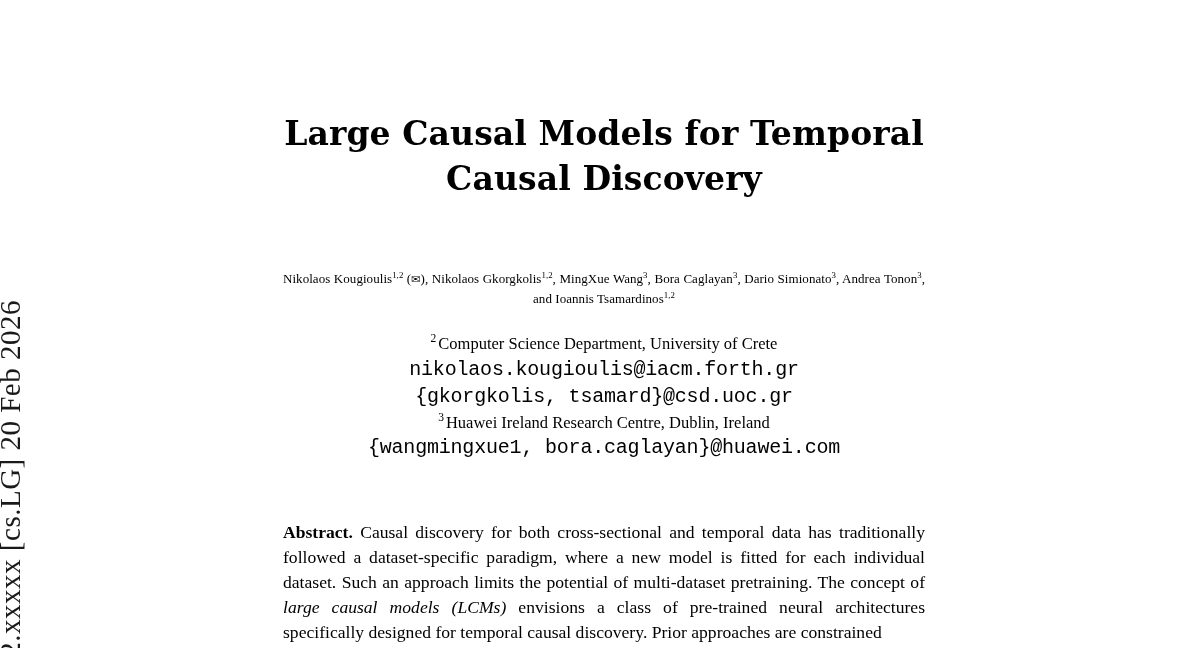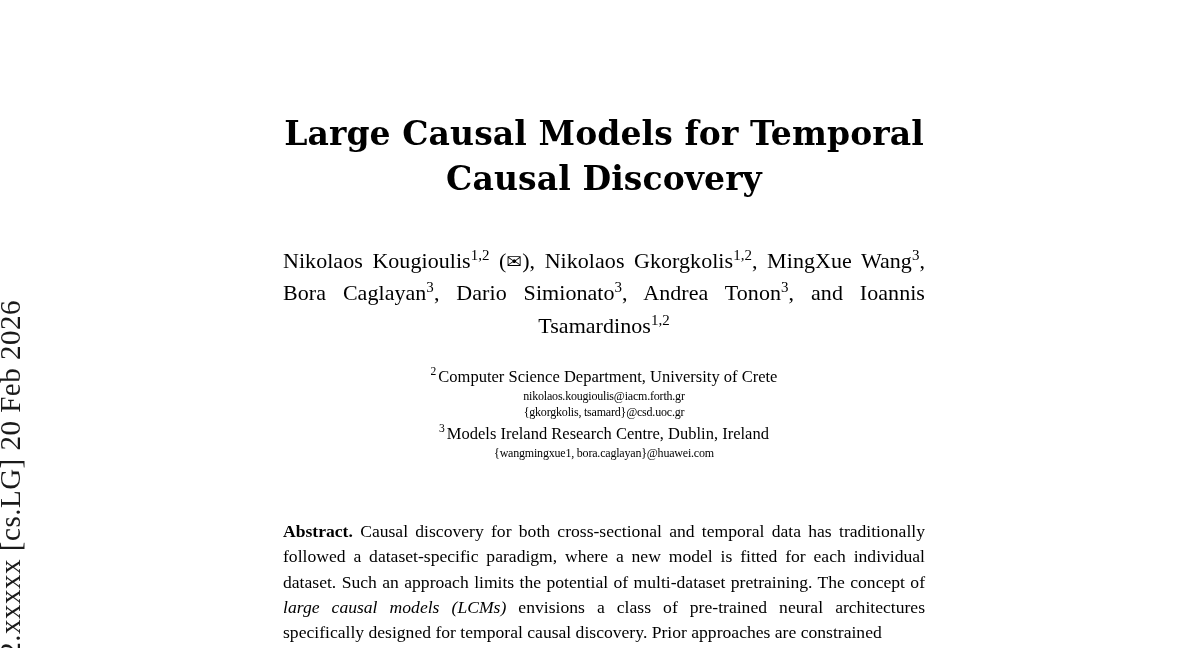--- a/index.html
+++ b/index.html
@@ -49,22 +49,22 @@
     margin-top: 112px;
     font-family: "DejaVu Serif", serif;
     font-weight: bold;
     font-size: 33px;
     line-height: 1.35;
     text-align: center;
     letter-spacing: 0.1px;
   }
 
   .authors {
-    margin-top: 44px;
-    font-size: 22px;
+    margin-top: 68px;
+    font-size: 13px;
     line-height: 1.45;
     text-align: justify;
     text-align-last: center;
     letter-spacing: 0.05px;
   }
   .authors sup { font-size: 0.68em; }
 
   .envelope {
     font-family: "DejaVu Sans", sans-serif;
     font-size: 0.85em;
@@ -75,22 +75,22 @@
     text-align: center;
     font-size: 16.5px;
     line-height: 1.37;
   }
   .affils .aff-line sup {
     font-size: 0.7em;
     vertical-align: super;
     padding-right: 2px;
   }
   .mono {
-    font-family: Liberation Serif, serif;
-    font-size: 12px;
+    font-family: Liberation Mono, monospace;
+    font-size: 20px;
     letter-spacing: -0.2px;
   }
 
   .abstract {
     margin-top: 58px;
     font-size: 17.6px;
     line-height: 1.43;
     text-align: justify;
     hyphens: auto;
   }
@@ -118,21 +118,21 @@
       <span>Bora Caglayan</span><sup>3</sup>,
       <span>Dario Simionato</span><sup>3</sup>,
       <span>Andrea Tonon</span><sup>3</sup>,
       and <span>Ioannis Tsamardinos</span><sup>1,2</sup>
     </div>
 
     <div class="affils">
       <div class="aff-line"><sup>2</sup><span>Computer Science Department, University of Crete</span></div>
       <div class="mono">nikolaos.kougioulis@iacm.forth.gr</div>
       <div class="mono">{gkorgkolis, tsamard}@csd.uoc.gr</div>
-      <div class="aff-line"><sup>3</sup><span>Models Ireland Research Centre, Dublin, Ireland</span></div>
+      <div class="aff-line"><sup>3</sup><span>Huawei Ireland Research Centre, Dublin, Ireland</span></div>
       <div class="mono">{wangmingxue1, bora.caglayan}@huawei.com</div>
     </div>
 
     <div class="abstract">
       <span class="lbl">Abstract.</span>
       <span>Causal discovery for both cross-sectional and temporal data has traditionally followed a dataset-specific paradigm, where a new model is fitted for each individual dataset. Such an approach limits the potential of multi-dataset pretraining. The concept of </span><i>large causal models (LCMs)</i><span> envisions a class of pre-trained neural architectures specifically designed for temporal causal discovery. Prior approaches are constrained</span>
     </div>
 
   </div>
 </div>

